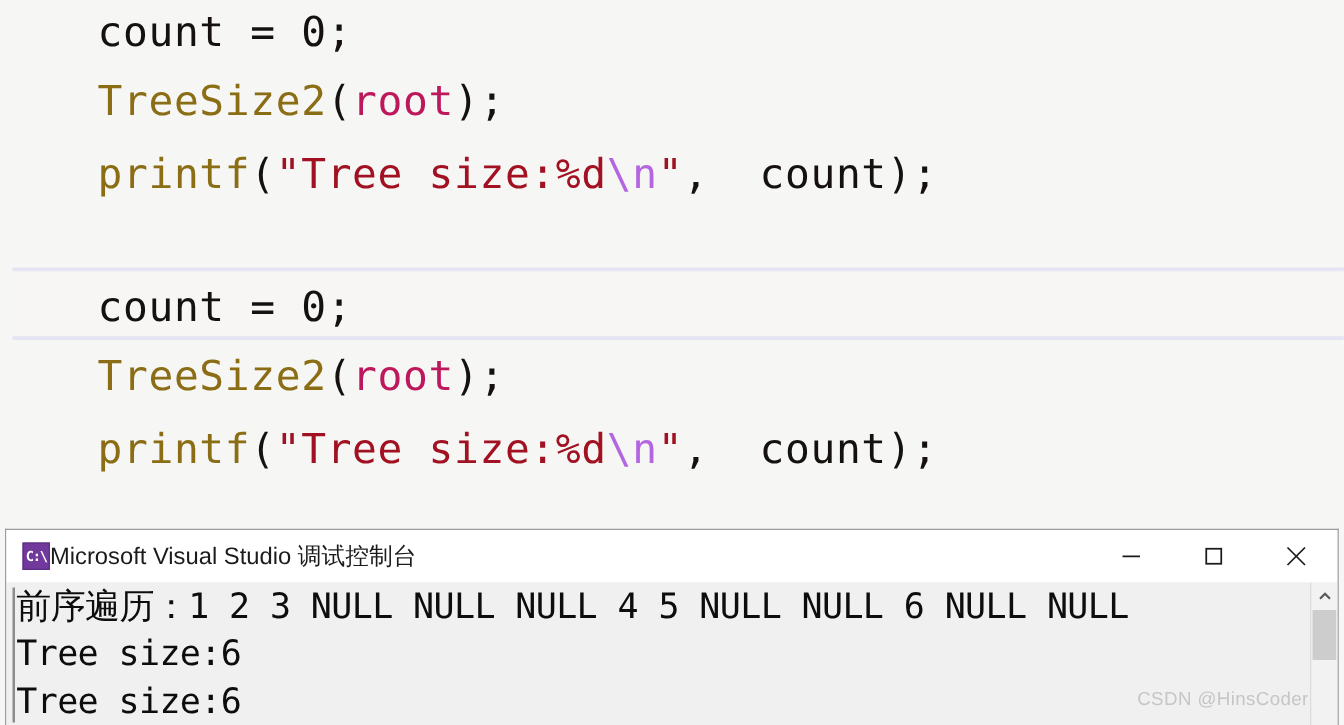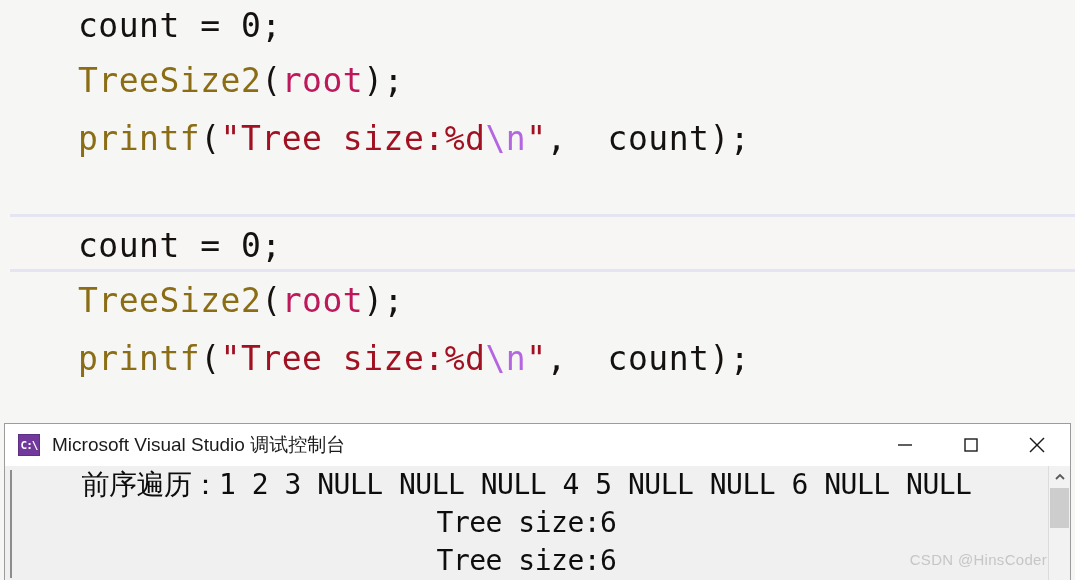--- a/index.html
+++ b/index.html
@@ -91,21 +91,21 @@
     align-items: center;
     justify-content: center;
     color: #ffffff;
     font-family: "DejaVu Sans Mono", monospace;
     font-size: 11px;
     font-weight: bold;
     letter-spacing: -1px;
     flex: 0 0 auto;
   }
   .title-text {
-    margin-left: 12px;
+    margin-left: 0;
     font-size: 19px;
     color: #1b1b1b;
     font-family: "Liberation Sans", sans-serif;
     white-space: nowrap;
   }
   .win-controls {
     position: absolute;
     right: 0; top: 0;
     height: 42px;
     display: flex;
@@ -129,21 +129,20 @@
     position: absolute;
     left: 8px;
     top: 0;
     right: 30px;
     font-family: "DejaVu Sans Mono", "Liberation Mono", monospace;
     font-size: 28px;
     line-height: 38px;
     color: #0d0d0d;
     white-space: pre;
     letter-spacing: -0.5px;
-    text-align: center;
   }
   .console-caret {
     position: absolute;
     left: 5px;
     top: 4px;
     width: 2px;
     height: 108px;
     background: #8c8c8c;
   }
 

